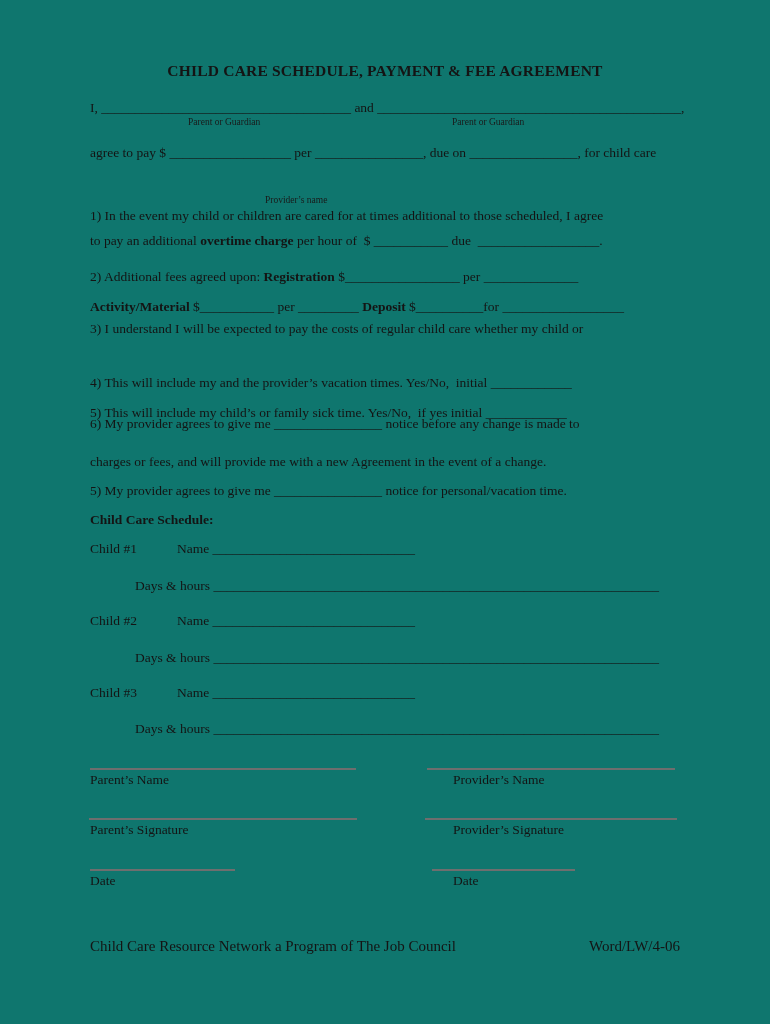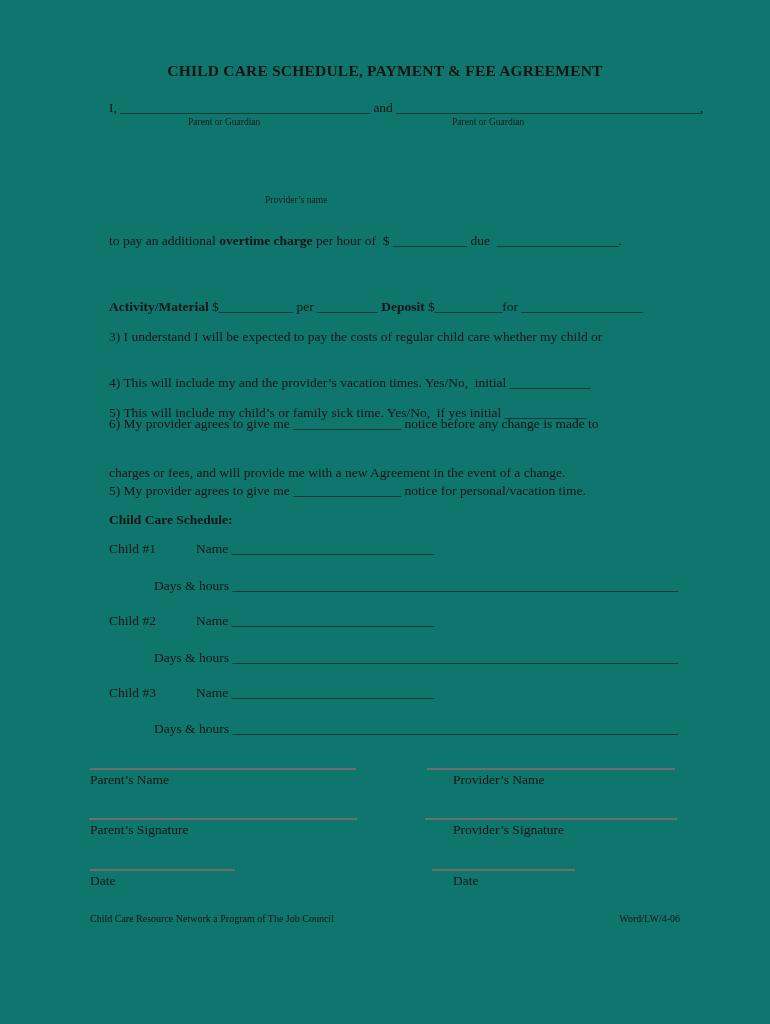--- a/index.html
+++ b/index.html
@@ -6,57 +6,60 @@
   .page {
     position:relative; width:770px; height:1024px; background:#0f766e;
     font-family:Liberation Serif, serif; font-size:13.5px; color:#141414;
     overflow:hidden;
   }
   .title {
     position:absolute; top:62px; left:0; width:100%;
     text-align:center; font-weight:bold; font-size:15.5px; letter-spacing:.2px;
     white-space:pre;
   }
-  .ln { position:absolute; left:90px; white-space:pre; line-height:17px;margin-left:19px; }
+  .ln { position:absolute; left:90px; white-space:pre; line-height:17px; }
   .ln b { font-weight:bold; }
   .sub { position:absolute; font-size:9.5px; color:#1a1a1a; white-space:pre; }
   .blank { color:#141414; }
   .rule { position:absolute; border-top:2px solid #6e6e6e; height:0; }
   .siglabel { position:absolute; white-space:pre; }
-  .footer { position:absolute; top:913px; font-size:10px; white-space:pre; }
+  .footer { position:absolute; top:938px; font-size:15px; white-space:pre; }
   .footer.left { left:90px; }
   .footer.right { right:90px; text-align:left; }
   .inner-abs { position:absolute; top:0; }
 </style>
 </head>
 <body>
 
 <div class="page">
 
   <div class="title">CHILD CARE SCHEDULE, PAYMENT &amp; FEE AGREEMENT</div>
 
   <div class="ln" style="top:99px"><span>I, </span><span class="blank">_____________________________________</span><span> and </span><span class="blank">_____________________________________________</span><span>,</span></div>
   <div class="sub" style="top:117px;left:188px">Parent or Guardian</div>
   <div class="sub" style="top:117px;left:452px">Parent or Guardian</div>
 
+  <div class="ln" style="top:144px"><span>agree to pay $ </span><span class="blank">__________________</span><span> per </span><span class="blank">________________</span><span>, due on </span><span class="blank">________________</span><span>, for child care</span></div>
 
   <div class="sub" style="top:195px;left:265px">Provider’s name</div>
 
+  <div class="ln" style="top:207px">1) In the event my child or children are cared for at times additional to those scheduled, I agree</div>
   <div class="ln" style="top:232px"><span>to pay an additional </span><b>overtime charge</b><span> per hour of  $ </span><span class="blank">___________</span><span> due  </span><span class="blank">__________________</span><span>.</span></div>
 
+  <div class="ln" style="top:268px"><span>2) Additional fees agreed upon: </span><b>Registration</b><span> $</span><span class="blank">_________________</span><span> per </span><span class="blank">______________</span></div>
   <div class="ln" style="top:298px"><b>Activity/Material</b><span> $</span><span class="blank">___________</span><span> per </span><span class="blank">_________</span><span> </span><b>Deposit</b><span> $</span><span class="blank">__________</span><span>for </span><span class="blank">__________________</span></div>
 
-  <div class="ln" style="top:328px">3) I understand I will be expected to pay the costs of regular child care whether my child or</div>
+  <div class="ln" style="top:320px">3) I understand I will be expected to pay the costs of regular child care whether my child or</div>
 
   <div class="ln" style="top:374px"><span>4) This will include my and the provider’s vacation times. Yes/No,  initial </span><span class="blank">____________</span></div>
 
   <div class="ln" style="top:404px"><span>5) This will include my child’s or family sick time. Yes/No,  if yes initial </span><span class="blank">____________</span></div>
 
   <div class="ln" style="top:415px"><span>6) My provider agrees to give me </span><span class="blank">________________</span><span> notice before any change is made to</span></div>
-  <div class="ln" style="top:464px">charges or fees, and will provide me with a new Agreement in the event of a change.</div>
+  <div class="ln" style="top:453px">charges or fees, and will provide me with a new Agreement in the event of a change.</div>
 
   <div class="ln" style="top:482px"><span>5) My provider agrees to give me </span><span class="blank">________________</span><span> notice for personal/vacation time.</span></div>
 
   <div class="ln" style="top:511px;font-weight:bold">Child Care Schedule:</div>
 
   <div class="ln" style="top:540px"><span>Child #1</span><span class="inner-abs" style="left:87px"><span>Name </span><span class="blank">______________________________</span></span></div>
   <div class="ln" style="top:577px;left:135px"><span>Days &amp; hours </span><span class="blank">__________________________________________________________________</span></div>
 
   <div class="ln" style="top:612px"><span>Child #2</span><span class="inner-abs" style="left:87px"><span>Name </span><span class="blank">______________________________</span></span></div>
   <div class="ln" style="top:649px;left:135px"><span>Days &amp; hours </span><span class="blank">__________________________________________________________________</span></div>

